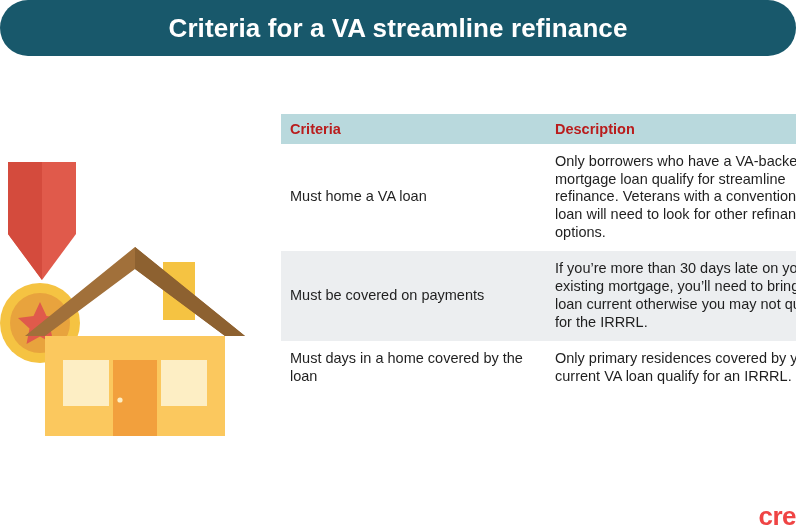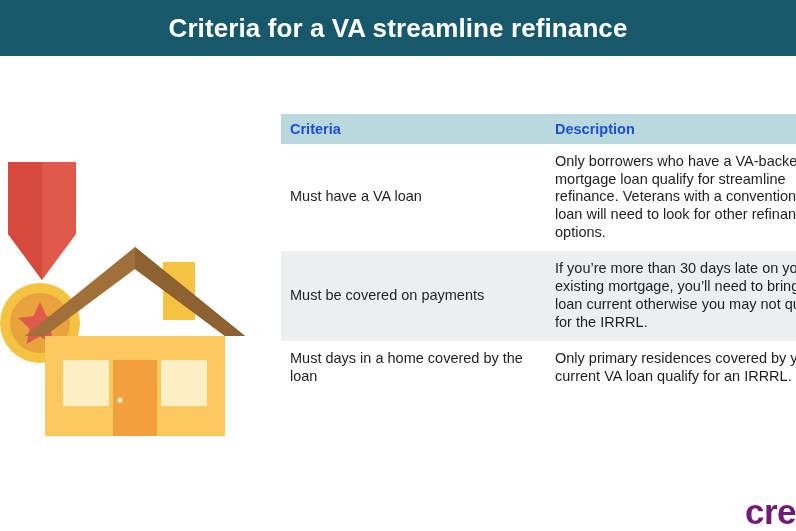--- a/index.html
+++ b/index.html
@@ -17,20 +17,21 @@
 
   
   .header {
     width: 796px;
     height: 56px;
     background: #18586b;
     display: flex;
     align-items: center;
     justify-content: center;
     box-sizing: border-box;
+    border-radius: 28px;
   }
   .header-title {
     color: #ffffff;
     font-size: 26px;
     font-weight: bold;
     letter-spacing: 0.1px;
     text-align: center;
   }
 
   
@@ -56,21 +57,21 @@
     top: 58px;
     width: 560px;
   }
   table.criteria {
     border-collapse: collapse;
     width: 560px;
     table-layout: fixed;
   }
   table.criteria th {
     background: #b9d9dd;
-    color: #1d4ed8;
+    color: #b91c1c;
     font-size: 14.5px;
     font-weight: bold;
     text-align: left;
     padding: 7px 9px 7px 9px;
     vertical-align: middle;
     border: none;
   }
   table.criteria td {
     font-size: 14.5px;
     color: #1f1f1f;
@@ -91,23 +92,23 @@
     vertical-align: top;
     padding-top: 10px;
   }
   th.desc-head { }
 
   
   .logo {
     position: absolute;
     right: 0px;
     bottom: 2px;
-    font-size: 35px;
+    font-size: 26px;
     font-weight: bold;
-    color: #701a75;
+    color: #ef4444;
     letter-spacing: -0.5px;
     line-height: 1;
     overflow: hidden;
     white-space: nowrap;
   }
 </style>
 </head>
 <body>
 
 <div class="header">
@@ -163,21 +164,21 @@
         <col class="col-desc">
       </colgroup>
       <thead>
         <tr>
           <th>Criteria</th>
           <th class="desc-head">Description</th>
         </tr>
       </thead>
       <tbody>
         <tr class="plain">
-          <td>Must have a VA loan</td>
+          <td>Must home a VA loan</td>
           <td class="desc">Only borrowers who have a VA-backed mortgage loan qualify for streamline refinance. Veterans with a conventional loan will need to look for other refinancing options.</td>
         </tr>
         <tr class="alt">
           <td>Must be covered on payments</td>
           <td class="desc">If you’re more than 30 days late on your existing mortgage, you’ll need to bring your loan current otherwise you may not qualify for the IRRRL.</td>
         </tr>
         <tr class="plain">
           <td>Must days in a home covered by the loan</td>
           <td class="desc">Only primary residences covered by your current VA loan qualify for an IRRRL.</td>
         </tr>

